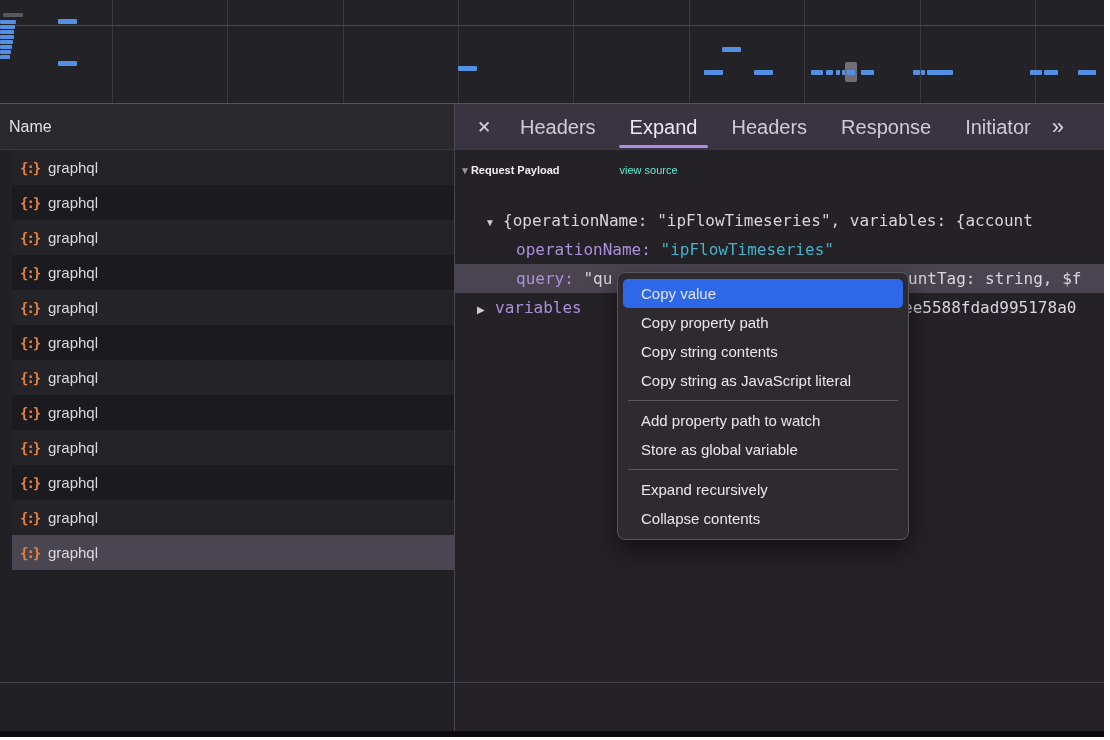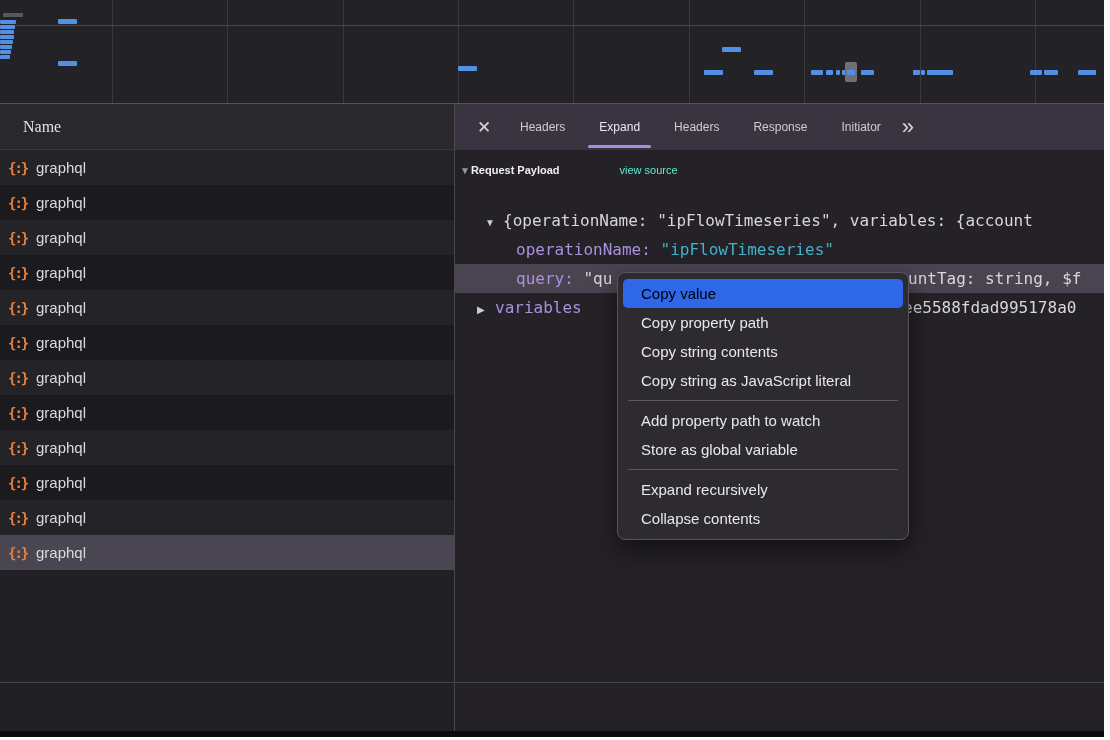--- a/index.html
+++ b/index.html
@@ -12,39 +12,39 @@
   .gridline{position:absolute;top:0;width:1px;height:103px;background:#3b393f;}
   .lane-line{position:absolute;left:0;top:25px;width:1104px;height:1px;background:#4a484d;}
   .wbar{position:absolute;background:var(--bar_color);border-radius:1px;}
   .wbar.gray{background:#5a585e;}
   .wmarker{position:absolute;background:#716e77;border-radius:2px;}
   .wmarker .inner{position:absolute;left:2px;top:8px;right:2px;height:5px;background:var(--bar_color);}
 
   
   .left-panel{position:absolute;left:0;top:104px;width:454px;height:627px;background:#212025;}
   .list-header{height:45px;line-height:45px;background:#29282c;border-bottom:1px solid #3a383e;
-               color:#e2e0e5;font-size:16px;padding-left:23px;font-family:Liberation Serif, serif;}
-  .req-rows{position:absolute;left:0;top:46px;width:454px;}
+               color:#e2e0e5;font-size:16px;padding-left:9px;}
+  .req-rows{position:absolute;left:12px;top:46px;width:454px;}
   .req-row{height:35px;display:flex;align-items:center;background:#242328;cursor:default;}
   .req-row.alt{background:#1b1a1e;}
   .req-row.selected{background:var(--row_selected);}
   .fetch-icon{width:26px;margin-left:8px;font-family:"DejaVu Sans Mono",monospace;
               font-size:14px;font-weight:bold;letter-spacing:-2px;color:var(--icon_orange);}
   .fetch-icon::before{content:"{:}";}
   .req-label{color:#dbd9de;font-size:15px;margin-left:2px;}
 
   
   .v-divider{position:absolute;left:454px;top:104px;width:1px;height:627px;background:#49474d;}
   .h-divider{position:absolute;left:0;top:682px;width:1104px;height:1px;background:#45434a;z-index:3;}
 
   
   .right-panel{position:absolute;left:455px;top:104px;width:649px;height:627px;background:#252227;}
   .tabbar{height:46px;background:#3a3440;display:flex;align-items:center;padding-left:10px;}
   .close-btn{width:38px;text-align:center;color:#d8d6db;font-size:17px;cursor:pointer;}
-  .tab{position:relative;height:46px;line-height:46px;padding:0 17px;color:#cfccd4;font-size:12px;cursor:pointer;}
+  .tab{position:relative;height:46px;line-height:46px;padding:0 17px;color:#cfccd4;font-size:20px;cursor:pointer;}
   .tab.selected{color:#ece5f8;}
   .tab.selected::after{content:"";position:absolute;left:6px;right:6px;bottom:2px;height:3px;
                        background:var(--tab_underline);border-radius:2px;}
   .overflow-btn{margin-left:4px;color:#d8d6db;font-size:22px;line-height:46px;cursor:pointer;}
 
   .payload{position:absolute;left:0;top:46px;width:649px;height:536px;overflow:hidden;}
   .section-row{position:absolute;left:5px;top:14px;display:flex;align-items:baseline;white-space:nowrap;}
   .section-arrow{color:#9b98a2;font-size:10px;margin-right:1px;}
   .section-title{color:#f0eef2;font-size:11px;font-weight:bold;}
   .view-source{color:#5eead4;font-size:11px;margin-left:60px;}
@@ -56,21 +56,21 @@
   .key{color:var(--key_color);}
   .str{color:var(--string_color);}
   .frag-right{position:absolute;top:0;line-height:29px;}
 
   
   .context-menu{position:absolute;left:617px;top:272px;width:292px;z-index:10;
                 background:#2d2b30;border:1px solid #57545c;border-radius:8px;
                 box-shadow:0 10px 26px rgba(0,0,0,.55);padding:6px 0;box-sizing:border-box;}
   .menu-item{height:29px;line-height:29px;margin:0 5px;padding:0 18px;border-radius:5px;
              color:#e9e7ec;font-size:15px;white-space:nowrap;overflow:hidden;cursor:default;}
-  .menu-item.highlighted{background:var(--menu_highlight);color:#000000;}
+  .menu-item.highlighted{background:var(--menu_highlight);color:#e5e5e5;}
   .menu-item.separator{height:1px;margin:5px 10px;padding:0;background:#5a575f;border-radius:0;}
 
   
   .bottom-bar{position:absolute;left:0;top:731px;width:1104px;height:6px;background:#0b0a0c;}
 </style>
 </head>
 <body>
 
 <div class="screen">
 

